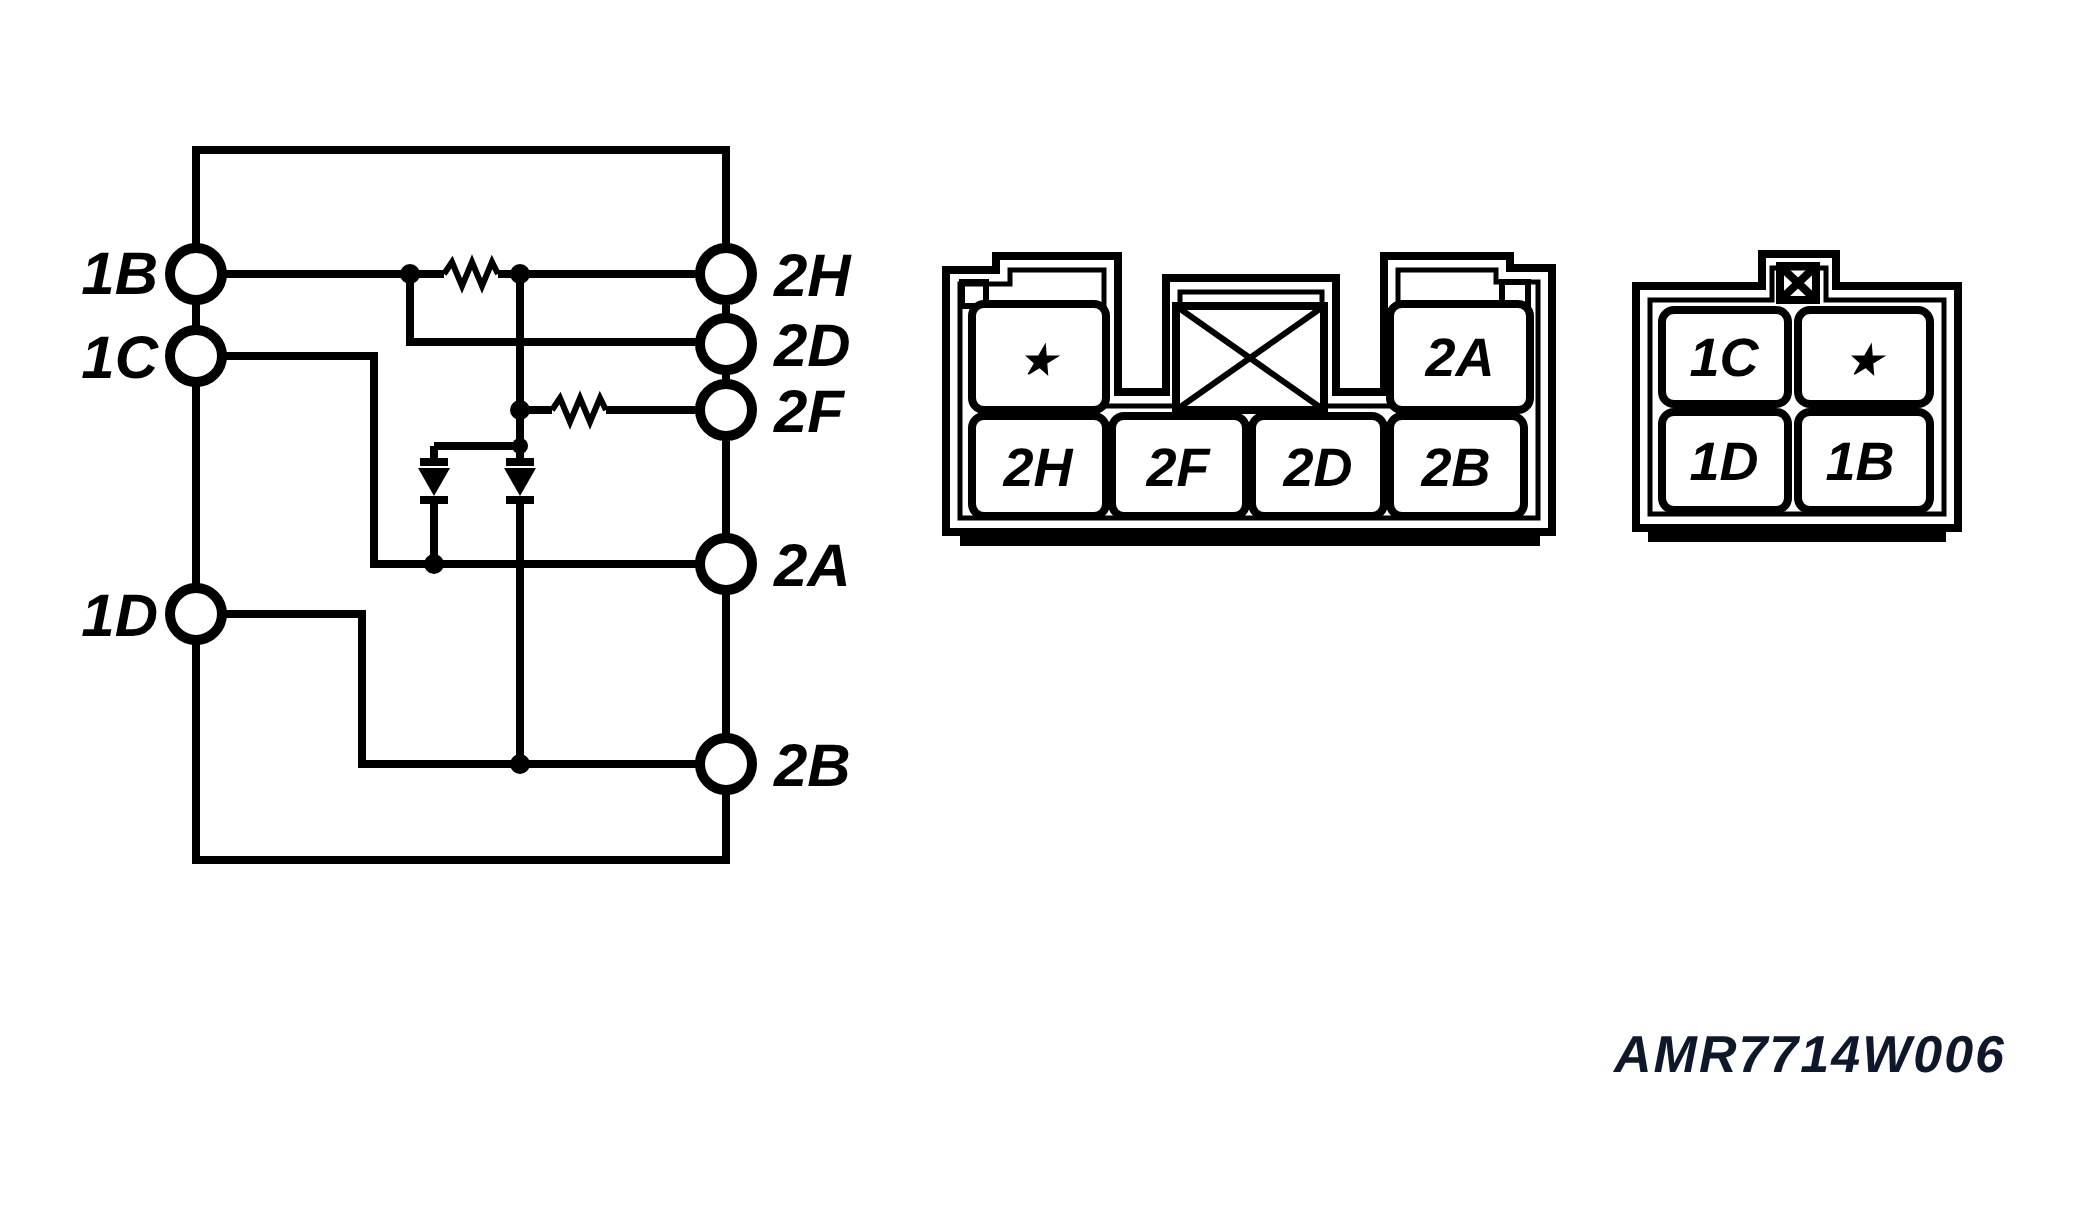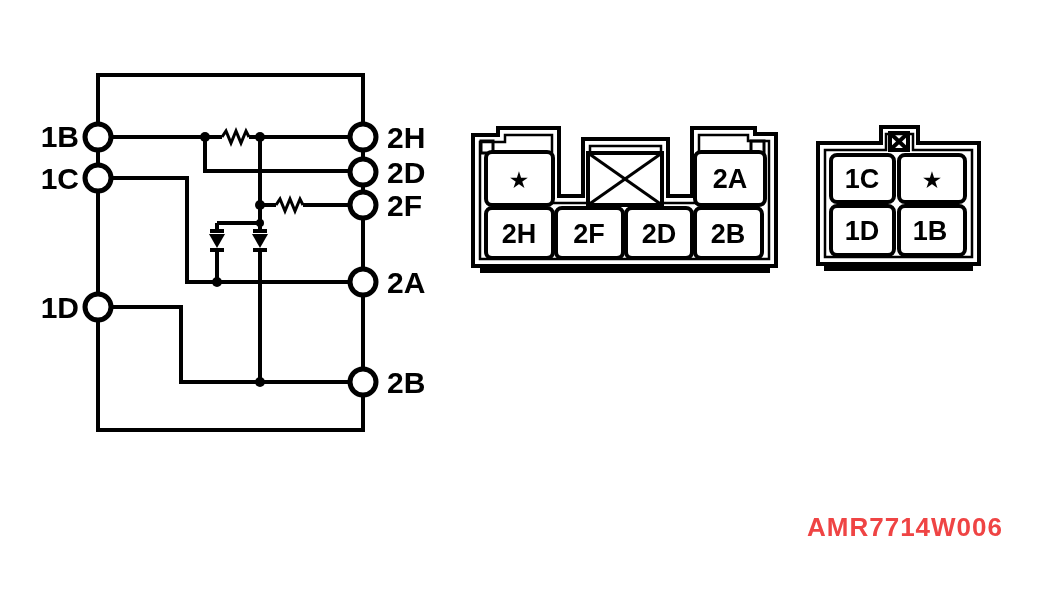--- a/index.html
+++ b/index.html
@@ -1,32 +1,32 @@
 <!DOCTYPE html>
 <html><head>
 <meta charset="utf-8">
 <style>
   html,body{margin:0;padding:0;background:#fff;}
   #page{position:relative;width:1037px;height:613px;background:#ffffff;overflow:hidden;
-        font-family:"Liberation Sans",sans-serif;}
+        font-family:"Liberation Sans",sans-serif;font-style:italic;}
   svg{position:absolute;left:0;top:0;}
   svg text{font-family:"Liberation Sans",sans-serif;font-weight:bold;fill:#000;}
   .wire{stroke:#000;stroke-width:4;fill:none;}
   .thin{stroke:#000;stroke-width:3;fill:none;}
   .ring{stroke:#000;stroke-width:5;fill:#fff;}
   .dot{fill:#000;stroke:none;}
   .outer{stroke:#000;stroke-width:4;fill:none;}
   .inner{stroke:#000;stroke-width:2.5;fill:none;}
   .cell{stroke:#000;stroke-width:4;fill:#fff;}
   .base{stroke:#000;stroke-width:6;fill:none;}
   .tlabel{font-size:30px;}
   .clabel{font-size:27px;}
   .star{font-size:20px;}
   #caption{position:absolute;right:34px;top:512px;font-size:26px;font-weight:bold;
-           color:#ef4444;letter-spacing:1px;}
+           color:#0f172a;letter-spacing:1px;}
 </style>
 </head>
 <body>
 
 <div id="page">
 
 <svg width="1037" height="613" viewBox="0 0 1037 613">
 
   <g>
 

